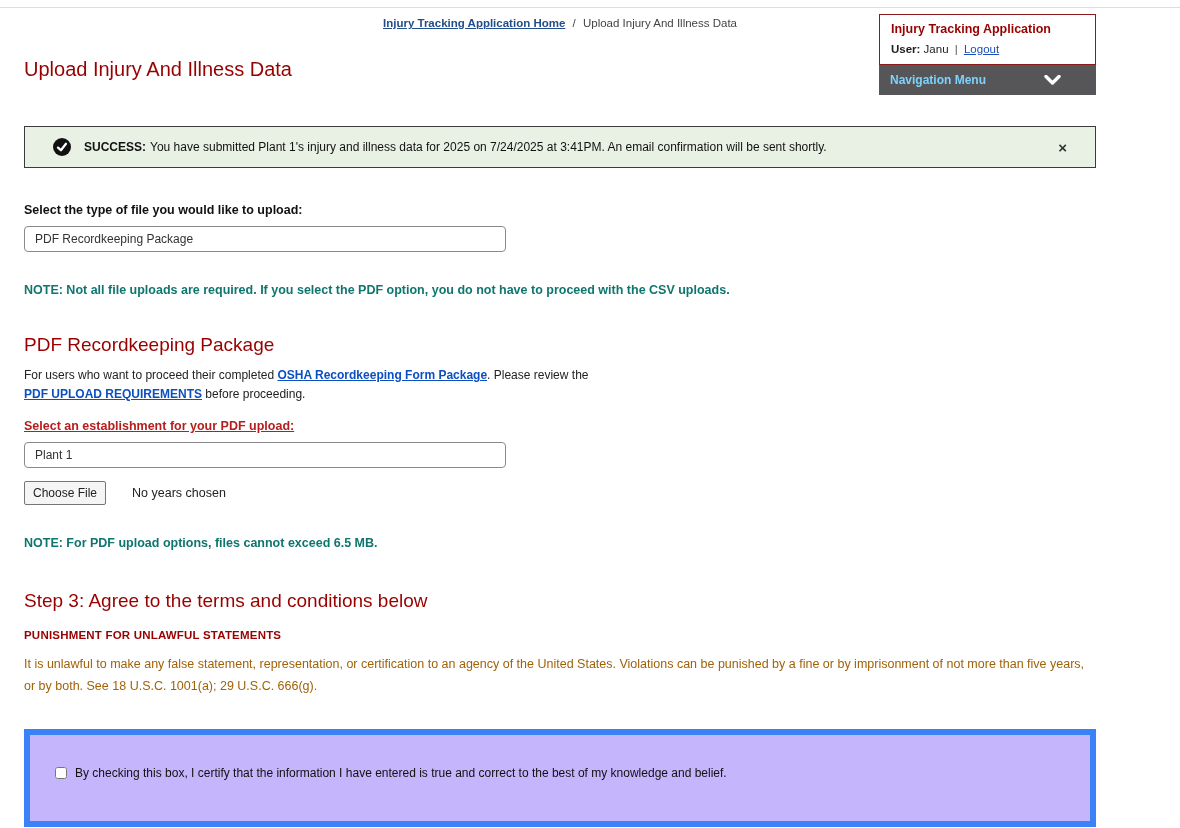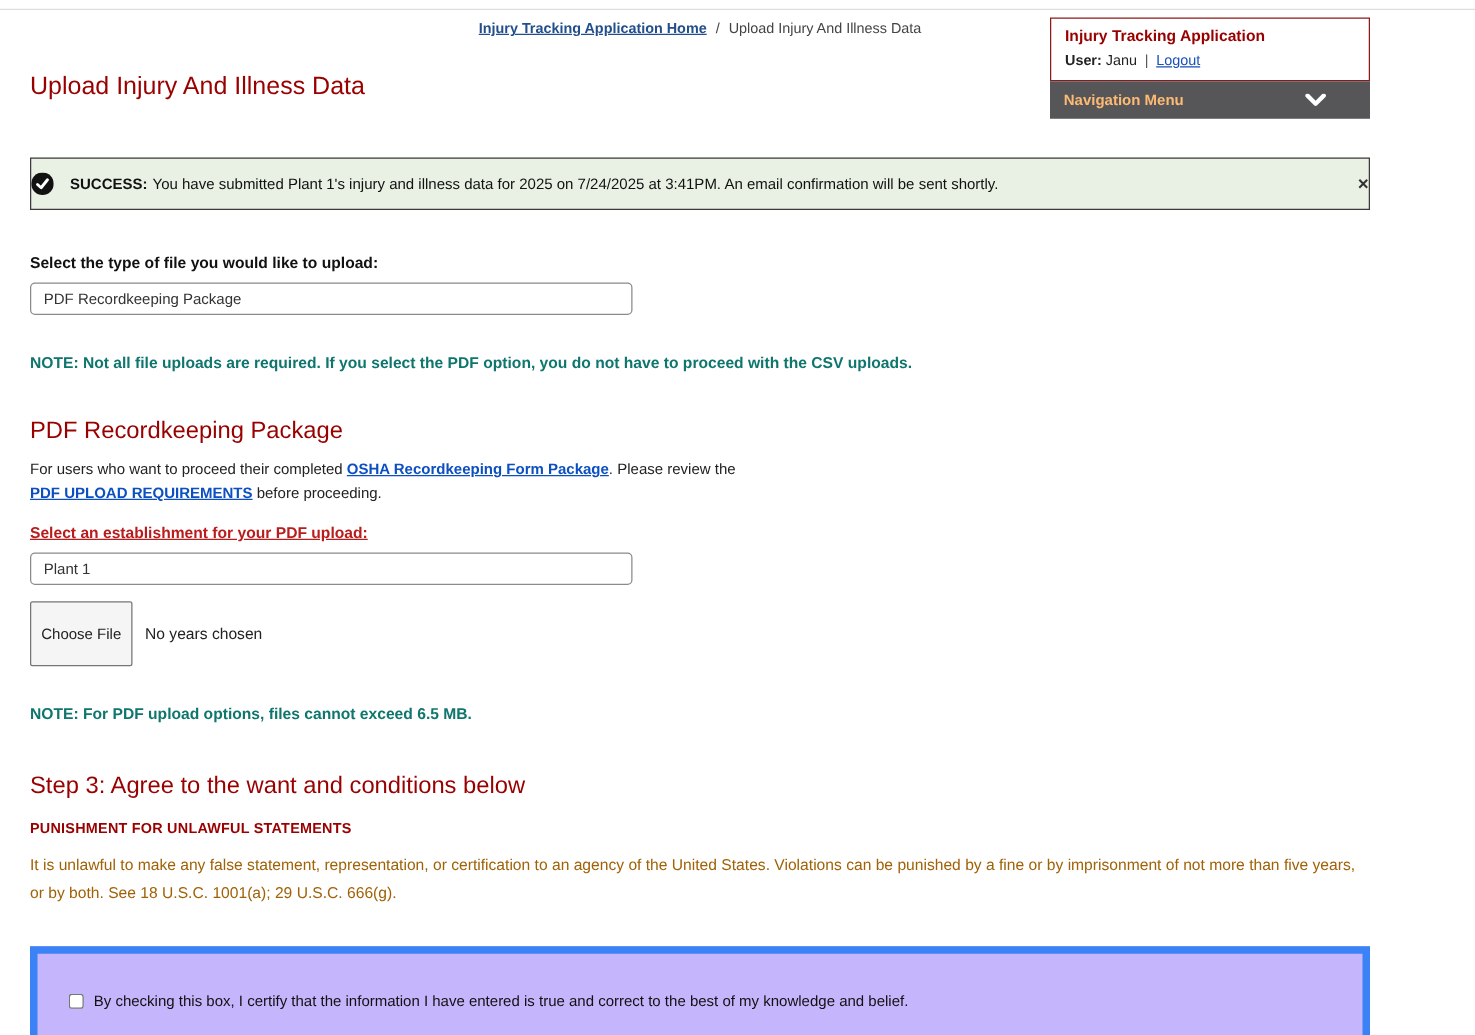--- a/index.html
+++ b/index.html
@@ -13,39 +13,39 @@
   .top-rule { border-top: 1px solid #ddd; width: 100%; margin-top: 3px; }
 
   .content { padding: 0 84px 40px 24px; position: relative; }
 
   
   .breadcrumb { padding-top: 9px; font-size: 11.5px; color: #444; text-align: center; }
   .breadcrumb a { color: #234e8c; font-weight: 600; text-decoration: underline; cursor: pointer; }
   .breadcrumb .sep { margin: 0 4px; color: #444; }
 
   
-  .user-panel { position: absolute; top: 10px; right: 84px; width: 256px; font-size: 12px; z-index: 5; }
+  .user-panel { position: absolute; top: 10px; right: 84px; width: 217px; font-size: 12px; z-index: 5; }
   .user-panel-top { border: 1px solid #8c1a1a; background: #fff; padding: 7px 11px 9px; }
   .user-panel-title { color: #990000; font-weight: bold; font-size: 12.5px; margin-bottom: 7px; }
   .user-line { color: #222; font-size: 11.5px; }
   .user-line .lbl { font-weight: bold; }
   .user-line .pipe { color: #555; margin: 0 3px; }
   .user-line a { color: #1a4fba; text-decoration: underline; cursor: pointer; }
-  .nav-bar { background: #565659; color: #fdba74; font-weight: bold; font-size: 12px;
+  .nav-bar { background: #565659; color: #7dd3fc; font-weight: bold; font-size: 12px;
              padding: 8px 11px; display: flex; align-items: center; justify-content: space-between;
              cursor: pointer; gap: 44px; }
   .nav-bar svg { display: block; margin-right: 24px; }
 
   
   .page-title { color: #990000; font-size: 20px; font-weight: 400; margin: 29px 0 0; }
   .section-heading { color: #990000; font-size: 19px; font-weight: 400; margin: 0; }
 
   
   .alert { margin-top: 45px; border: 1px solid #3b3b3b; background: #e9f1e4;
-           display: flex; align-items: center; padding: 11px 0; min-height: 40px; }
+           display: flex; align-items: center; padding: 11px 28px; min-height: 40px; }
   .alert-icon { flex: 0 0 auto; margin-right: 13px; display: flex; }
   .alert-text { font-size: 12px; color: #111; }
   .alert-text .prefix { font-weight: bold; margin-right: 4px; }
   .alert-close { margin-left: auto; color: #333; font-size: 15px; font-weight: bold;
                  cursor: pointer; line-height: 1; padding-left: 12px; }
 
   .field-label { font-weight: bold; font-size: 12.5px; margin: 35px 0 9px; color: #111; }
   .field-label-2 { font-weight: bold; font-size: 12.5px; margin: 16px 0 9px; color: #b91c1c; text-decoration: underline; }
 
   select.select-box {
@@ -57,21 +57,21 @@
   .note { font-weight: bold; font-size: 12.5px; margin-top: 31px; color: #0f766e; }
 
   .pdf-heading { margin-top: 37px; }
   .intro { font-size: 12px; line-height: 1.55; margin: 10px 0 0; max-width: 566px; color: #222; }
   .intro a { color: #0b4fc1; font-weight: bold; text-decoration: underline; cursor: pointer; }
 
   .file-row { margin-top: 13px; display: flex; align-items: center; font-size: 12.5px; color: #222; }
   .choose-file-btn {
     font-family: "Liberation Sans", sans-serif; font-size: 12px; color: #222;
     background: #f5f5f5; border: 1px solid #767676; border-radius: 2px;
-    padding: 18px 8px; margin-right: 10px; cursor: pointer;
+    padding: 4px 8px; margin-right: 26px; cursor: pointer;
   }
 
   .step-heading { margin-top: 40px; }
   .punishment { color: #990000; font-weight: bold; font-size: 11.5px; margin-top: 17px; letter-spacing: 0.2px; }
   .legal { font-size: 12.5px; line-height: 1.75; margin-top: 13px; color: #a16207; }
 
   .certify-box { border: 6px solid #3b82f6; background: #c4b5fd; margin-top: 31px; padding: 31px 25px 41px; }
   .certify-row { display: flex; align-items: flex-start; font-size: 12px; color: #111; }
   .certify-row input { margin: 1px 8px 0 0; width: 12px; height: 12px; cursor: pointer; }
 </style>
@@ -147,21 +147,21 @@
     </select>
 
     <div class="file-row">
       <button class="choose-file-btn">Choose File</button>
       <span>No years chosen</span>
     </div>
 
     <div class="note">NOTE: For PDF upload options, files cannot exceed 6.5 MB.</div>
 
     
-    <h2 class="section-heading step-heading">Step 3: Agree to the want and conditions below</h2>
+    <h2 class="section-heading step-heading">Step 3: Agree to the terms and conditions below</h2>
     <div class="punishment">PUNISHMENT FOR UNLAWFUL STATEMENTS</div>
     <p class="legal">It is unlawful to make any false statement, representation, or certification to an agency of the United States. Violations can be punished by a fine or by imprisonment of not more than five years, or by both. See 18 U.S.C. 1001(a); 29 U.S.C. 666(g).</p>
 
     <div class="certify-box">
       <label class="certify-row">
         <input type="checkbox" style="">
         <span>By checking this box, I certify that the information I have entered is true and correct to the best of my knowledge and belief.</span>
       </label>
     </div>
 

